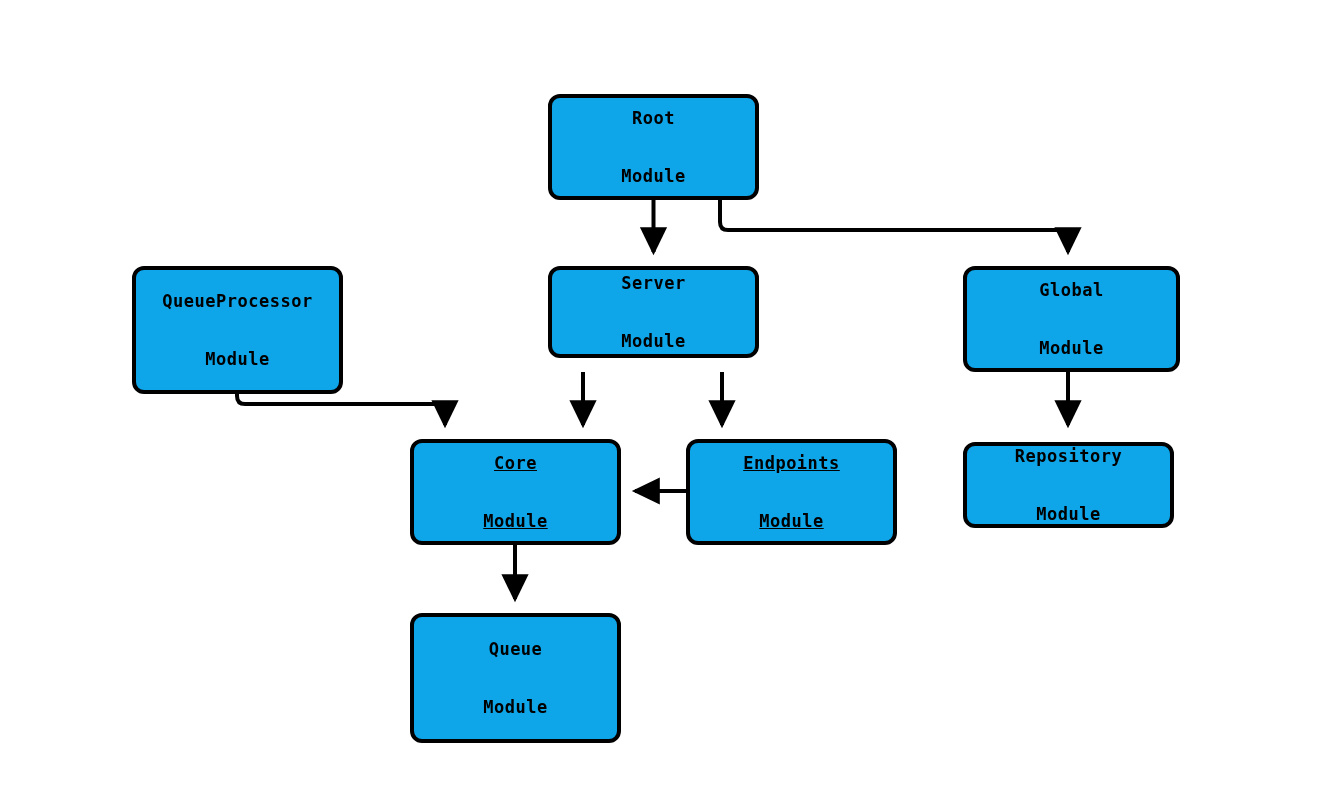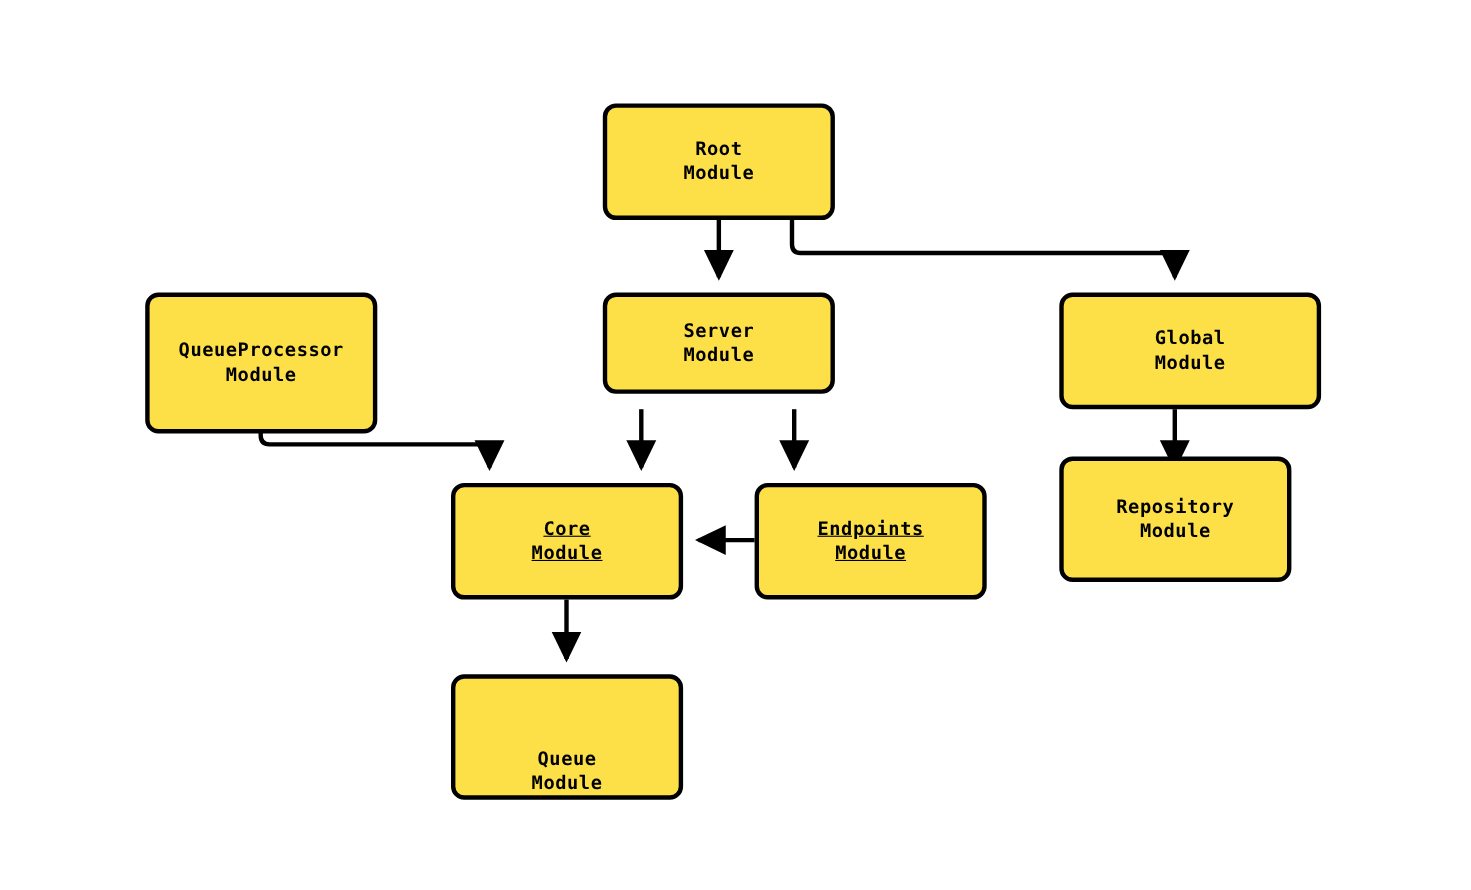--- a/index.html
+++ b/index.html
@@ -19,28 +19,29 @@
     position: absolute;
     left: 0;
     top: 0;
     width: 1337px;
     height: 809px;
     pointer-events: none;
   }
   .node {
     position: absolute;
     box-sizing: border-box;
-    background: #fde047;
+    background: #0ea5e9;
     border: 4px solid #000000;
     border-radius: 12px;
     display: flex;
     flex-direction: column;
     align-items: center;
     justify-content: center;
     z-index: 2;
+    gap: 36px;
   }
   .node-label {
     font-family: "DejaVu Sans Mono", "Liberation Mono", monospace;
     font-size: 17px;
     font-weight: 700;
     line-height: 22px;
     color: #000000;
     text-align: center;
     white-space: pre;
     letter-spacing: 0.5px;
@@ -83,38 +84,38 @@
   <div class="node" style="left:132px; top:266px; width:211px; height:128px;">
     <div class="node-label">QueueProcessor</div>
     <div class="node-label">Module</div>
   </div>
 
   <div class="node" style="left:548px; top:266px; width:211px; height:92px;">
     <div class="node-label">Server</div>
     <div class="node-label">Module</div>
   </div>
 
-  <div class="node" style="left:963px; top:266px; width:238px; height:106px;">
+  <div class="node" style="left:963px; top:266px; width:217px; height:106px;">
     <div class="node-label">Global</div>
     <div class="node-label">Module</div>
   </div>
 
   <div class="node" style="left:410px; top:439px; width:211px; height:106px;text-decoration:underline;">
     <div class="node-label">Core</div>
     <div class="node-label">Module</div>
   </div>
 
   <div class="node" style="left:686px; top:439px; width:211px; height:106px;text-decoration:underline;">
     <div class="node-label">Endpoints</div>
     <div class="node-label">Module</div>
   </div>
 
-  <div class="node" style="left:963px; top:415px; width:211px; height:114px;">
+  <div class="node" style="left:963px; top:442px; width:211px; height:86px;">
     <div class="node-label">Repository</div>
     <div class="node-label">Module</div>
   </div>
 
-  <div class="node" style="left:410px; top:613px; width:211px; height:114px;justify-content:flex-end;">
+  <div class="node" style="left:410px; top:613px; width:211px; height:130px;">
     <div class="node-label">Queue</div>
     <div class="node-label">Module</div>
   </div>
 
 </div>
 
 </body></html>

